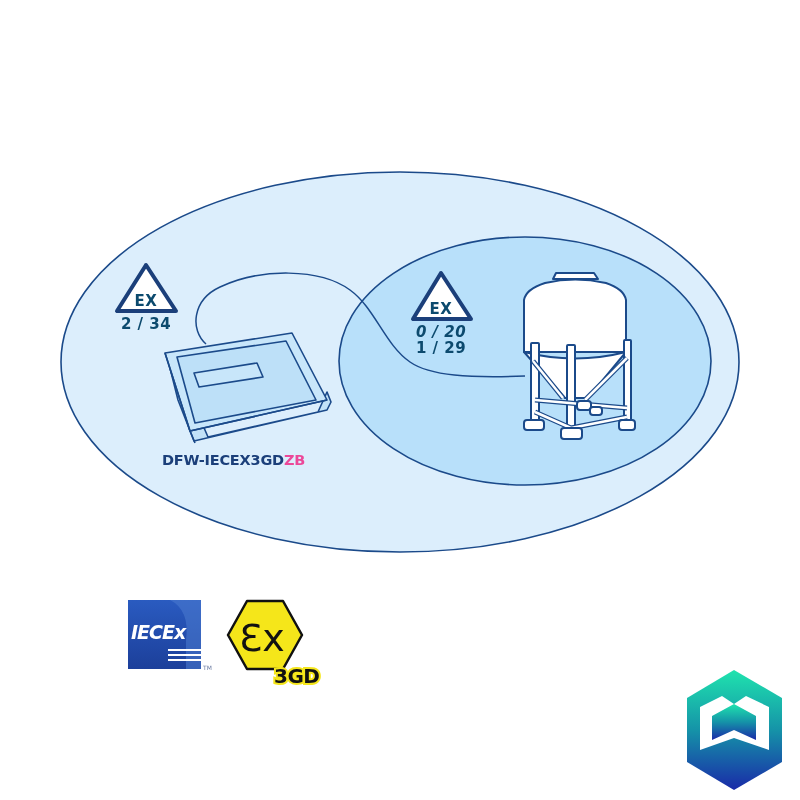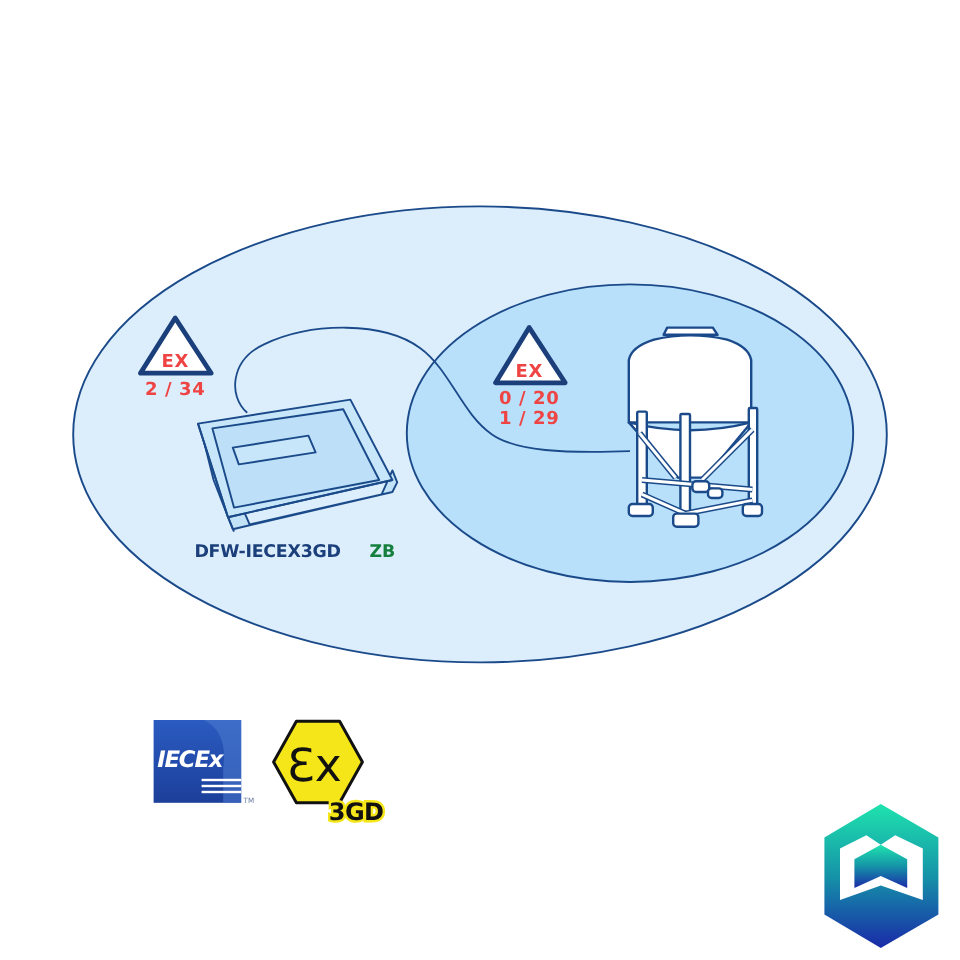--- a/index.html
+++ b/index.html
@@ -1,20 +1,20 @@
 <!DOCTYPE html>
 <html><head>
   <meta charset="utf-8">
   <style>
     html, body { margin: 0; padding: 0; background: #ffffff; }
     body { width: 800px; height: 800px; position: relative; overflow: hidden; font-family: "Liberation Sans", "DejaVu Sans", sans-serif; }
     #stage { position: absolute; left: 0; top: 0; width: 800px; height: 800px; }
-    .zone-label { position: absolute; text-align: center; font-family: "DejaVu Sans", sans-serif; font-weight: bold; color: #ef4444; font-size: 15px; line-height: 16px; letter-spacing: 0.5px; }
+    .zone-label { position: absolute; text-align: center; font-family: "DejaVu Sans", sans-serif; font-weight: bold; color: #0c4a6e; font-size: 15px; line-height: 16px; letter-spacing: 0.5px; }
     .model-label { position: absolute; left: 162px; top: 452px; font-family: "DejaVu Sans", sans-serif; font-weight: bold; font-size: 14.5px; color: #1B3F7A; letter-spacing: -0.2px; white-space: nowrap; }
-    .model-label .suffix { color: #15803d; margin-left: 24px; }
+    .model-label .suffix { color: #ec4899; }
     .tm { position: absolute; left: 203px; top: 664px; font-size: 6px; color: #6a7aa0; font-family: "DejaVu Sans", sans-serif; }
   </style>
 </head>
 <body>
 
 <div id="stage">
   <svg width="800" height="800" viewBox="0 0 800 800" xmlns="http://www.w3.org/2000/svg">
     <defs>
       <linearGradient id="brandGrad" x1="0" y1="0" x2="0" y2="1">
         <stop offset="0" stop-color="#1FE3AE"></stop>
@@ -105,21 +105,21 @@
       <path d="M712 716 L734 704 L756 716 L756 740 L734 730 L712 740 Z" fill="url(#brandGrad)"></path>
     </g>
   </svg>
 
   
   <div class="zone-label" style="left:126px; top:293px; width:40px; font-size:15px;">EX</div>
   <div class="zone-label" style="left:106px; top:316px; width:80px;">2 / 34</div>
 
   
   <div class="zone-label" style="left:421px; top:301px; width:40px; font-size:15px;">EX</div>
-  <div class="zone-label" style="left:401px; top:324px; width:80px;">0 / 20</div>
+  <div class="zone-label" style="left:401px; top:324px; width:80px;font-style:italic;">0 / 20</div>
   <div class="zone-label" style="left:401px; top:340px; width:80px;">1 / 29</div>
 
   
   <div class="model-label"><span>DFW-IECEX3GD</span><span class="suffix">ZB</span></div>
 
   
   <div class="tm">TM</div>
 </div>
 
 </body></html>

